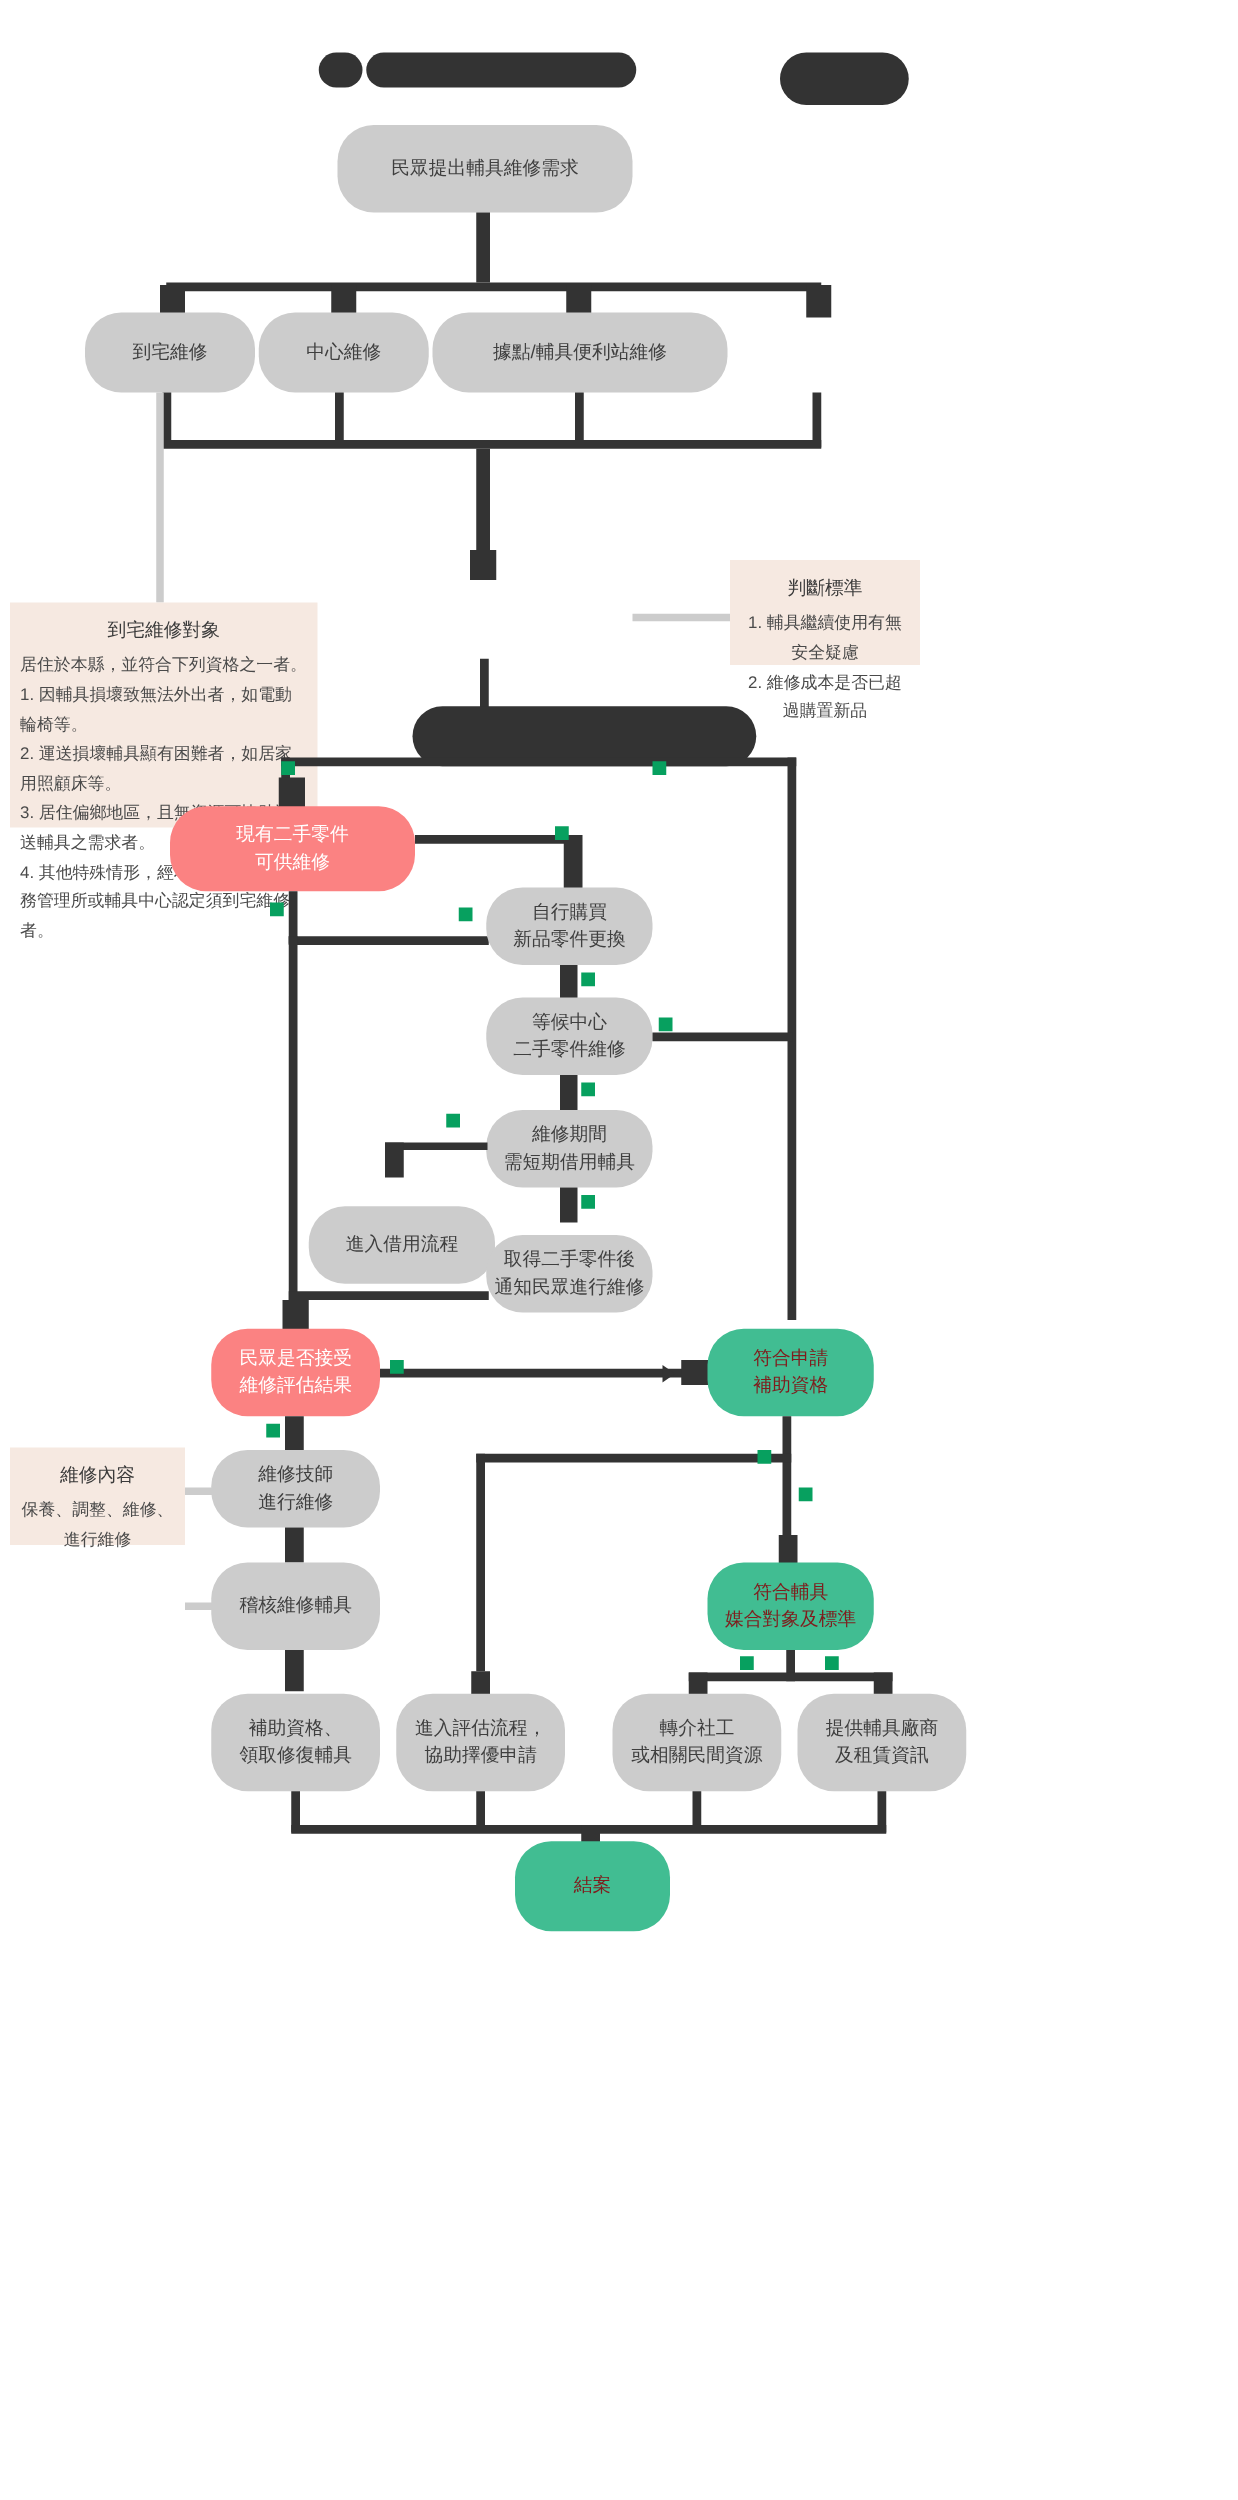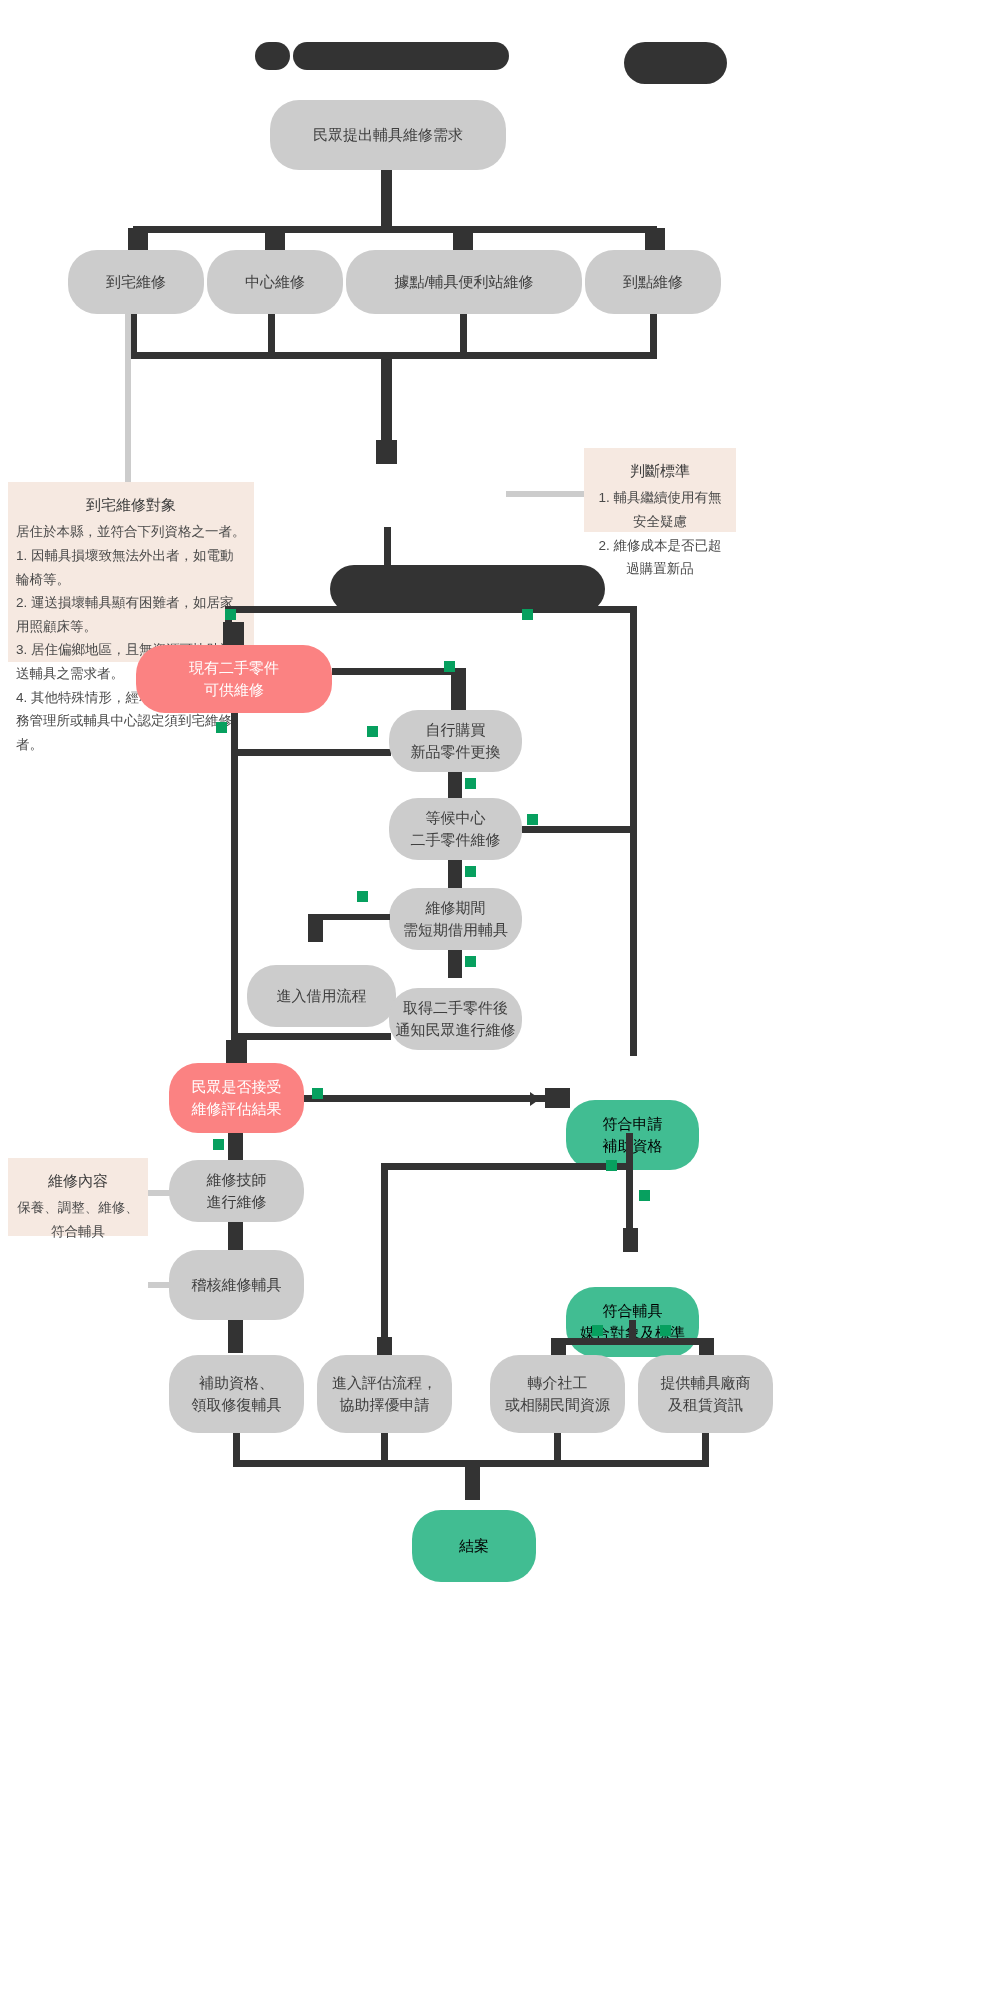--- a/index.html
+++ b/index.html
@@ -4,21 +4,21 @@
 <style>
   html,body{margin:0;padding:0;background:#ffffff;}
   body{font-family:"Liberation Sans","DejaVu Sans",sans-serif;}
   #stage{position:relative;width:990px;height:2000px;background:#ffffff;overflow:hidden;}
 
   .node{position:absolute;box-sizing:border-box;display:flex;align-items:center;
         justify-content:center;text-align:center;line-height:1.5;font-size:15px;
         color:#3a3a3a;white-space:pre-line;border-radius:29px;}
   .n-gray{background:#cccccc;color:#3f3f3f;}
   .n-red{background:#fb8282;color:#ffffff;}
-  .n-green{background:#41bd92;color:#000000;margin-top:37px;}
+  .n-green{background:#41bd92;color:#7f1d1d;}
   .n-dark{background:#333333;color:#333333;}
 
   .note{position:absolute;box-sizing:border-box;background:#f6e9e1;color:#4a4a4a;
         font-size:13.5px;line-height:1.75;padding:10px 8px;}
   .note .nt-title{display:block;text-align:center;font-size:15px;color:#3a3a3a;
         margin-bottom:2px;}
   .note .nt-body{display:block;white-space:pre-line;}
   .note.centered .nt-body{text-align:center;}
 
   .edge{position:absolute;background:#333333;}
@@ -41,21 +41,20 @@
   <div class="edge" style="left:381px;top:170px;width:11px;height:56px;"></div>
   <div class="edge" style="left:133px;top:226px;width:524px;height:7px;"></div>
   <div class="edge" style="left:128px;top:228px;width:20px;height:26px;"></div>
   <div class="edge" style="left:265px;top:228px;width:20px;height:26px;"></div>
   <div class="edge" style="left:453px;top:228px;width:20px;height:26px;"></div>
   <div class="edge" style="left:645px;top:228px;width:20px;height:26px;"></div>
 
   <div class="node n-gray" style="left:68px;top:250px;width:136px;height:64px;">到宅維修</div>
   <div class="node n-gray" style="left:207px;top:250px;width:136px;height:64px;">中心維修</div>
   <div class="node n-gray" style="left:346px;top:250px;width:236px;height:64px;">據點/輔具便利站維修</div>
-  <div class="node n-gray" style="left:585px;top:250px;width:136px;height:64px;">到點維修</div>
 
   <div class="edge" style="left:130px;top:314px;width:7px;height:44px;"></div>
   <div class="edge" style="left:268px;top:314px;width:7px;height:44px;"></div>
   <div class="edge" style="left:460px;top:314px;width:7px;height:44px;"></div>
   <div class="edge" style="left:650px;top:314px;width:7px;height:44px;"></div>
   <div class="edge" style="left:130px;top:352px;width:527px;height:7px;"></div>
   <div class="edge" style="left:381px;top:359px;width:11px;height:100px;"></div>
   <div class="edge" style="left:376px;top:440px;width:21px;height:24px;"></div>
 
   <div class="edge-gray" style="left:125px;top:314px;width:6px;height:168px;"></div>
@@ -155,21 +154,21 @@
   <div class="edge" style="left:626px;top:1133px;width:7px;height:105px;"></div>
   <div class="edge" style="left:381px;top:1163px;width:252px;height:7px;"></div>
   <div class="edge" style="left:381px;top:1163px;width:7px;height:174px;"></div>
   <div class="lbl" style="left:606px;top:1160px;"></div>
   <div class="lbl" style="left:639px;top:1190px;"></div>
   <div class="edge" style="left:623px;top:1228px;width:15px;height:24px;"></div>
 
   <div class="note centered" style="left:8px;top:1158px;width:140px;height:78px;">
     <span>
       <span class="nt-title">維修內容</span>
-      <span class="nt-body">保養、調整、維修、符合輔具</span>
+      <span class="nt-body">保養、調整、維修、進行維修</span>
     </span>
   </div>
   <div class="edge-gray" style="left:148px;top:1190px;width:22px;height:6px;"></div>
 
   <div class="edge-gray" style="left:148px;top:1282px;width:22px;height:6px;"></div>
 
   <div class="node n-gray" style="left:169px;top:1160px;width:135px;height:62px;">維修技師
 進行維修</div>
 
   <div class="edge" style="left:228px;top:1222px;width:15px;height:28px;"></div>

